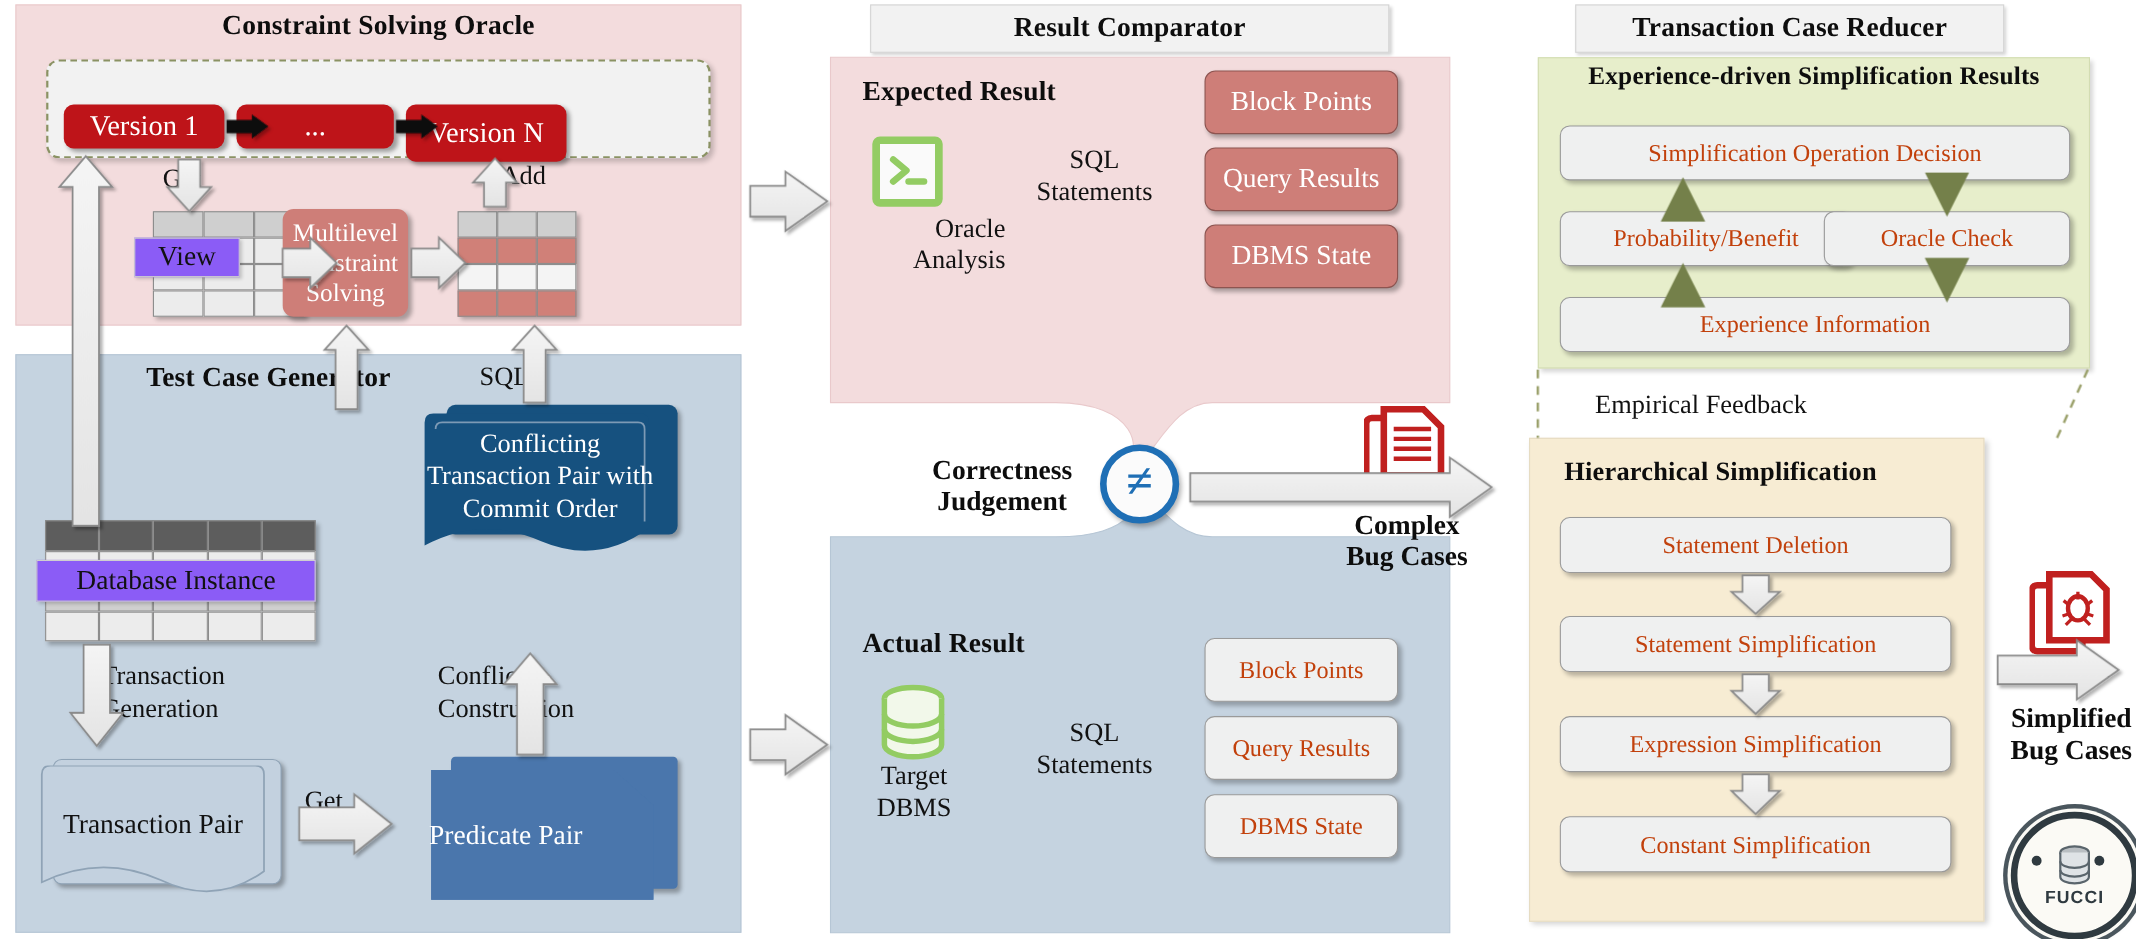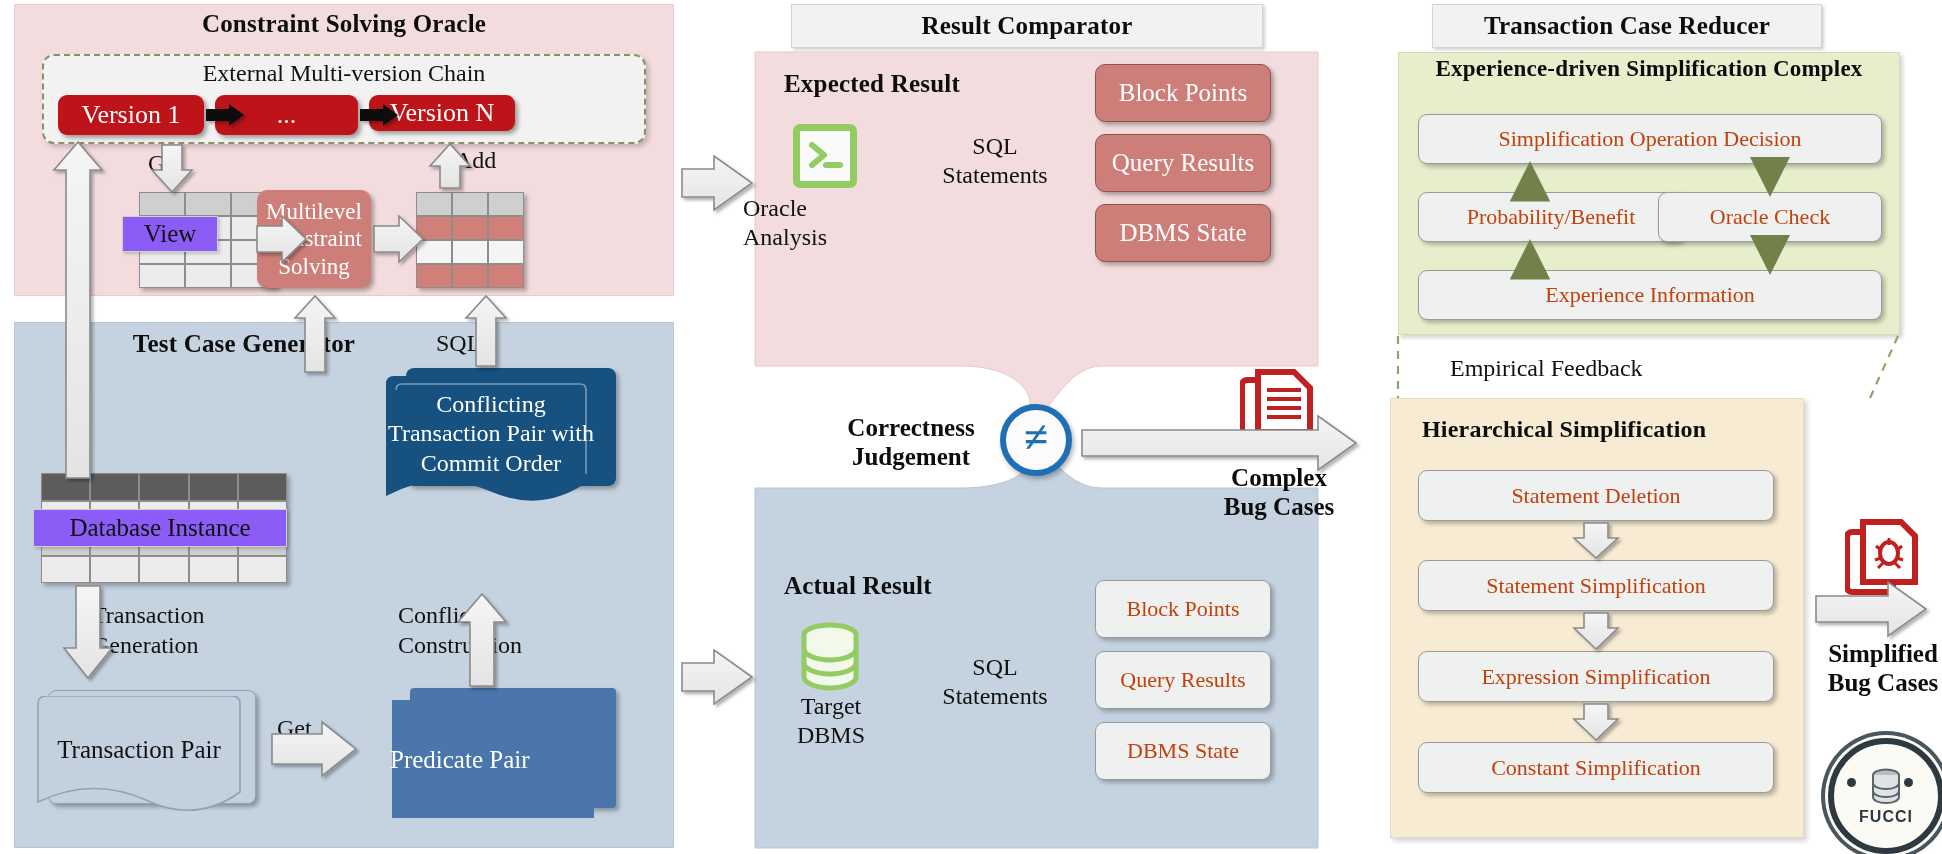--- a/index.html
+++ b/index.html
@@ -73,25 +73,24 @@
 </style>
 </head>
 <body>
 
 <div id="stage">
 
   <div class="abs panel-pink" style="left:14px;top:4px;width:660px;height:292px;"></div>
   <div class="abs ttl" style="left:14px;top:10px;width:660px;text-align:center;">Constraint Solving Oracle</div>
 
   <div class="abs dashed" style="left:42px;top:54px;width:604px;height:90px;"></div>
-  <div class="abs lbl" style="left:42px;top:60px;width:604px;text-align:center;">External Multi-version Chain</div>
 
   <div class="abs ver" style="left:58px;top:95px;width:146px;height:40px;">Version 1</div>
   <div class="abs ver" style="left:215px;top:95px;width:143px;height:40px;">...</div>
-  <div class="abs ver" style="left:369px;top:95px;width:146px;height:36px;">Version N</div>
+  <div class="abs ver" style="left:369px;top:95px;width:146px;height:52px;">Version N</div>
 
   <div class="abs lbl" style="left:148px;top:150px;">Get</div>
   <div class="abs lbl" style="left:455px;top:147px;">Add</div>
 
   <div class="abs grid" style="left:139px;top:192px;width:138px;height:96px;grid-template-columns:repeat(3,1fr);grid-template-rows:repeat(4,1fr);">
     <div class="cell c-mid"></div>
       <div class="cell c-mid"></div>
       <div class="cell c-mid"></div>
     <div class="cell c-light"></div>
       <div class="cell c-light"></div>
@@ -206,21 +205,21 @@
   </svg>
 
   <div class="abs ttl" style="left:784px;top:70px;">Expected Result</div>
 
   <div class="abs" style="left:793px;top:124px;width:64px;height:64px;background:#fafafa;border:7px solid #93cc63;border-radius:7px;">
     <svg width="50" height="50" viewBox="0 0 50 50" style="position:absolute;left:0;top:0;">
       <path d="M12,14 L24,24 L12,34" fill="none" stroke="#93cc63" stroke-width="6" stroke-linecap="round" stroke-linejoin="round"></path>
       <line x1="26" y1="34" x2="40" y2="34" stroke="#93cc63" stroke-width="6" stroke-linecap="round"></line>
     </svg>
   </div>
-  <div class="abs lbl" style="left:743px;top:194px;width:98px;text-align:left;line-height:1.2;">Oracle Analysis</div>
+  <div class="abs lbl" style="left:816px;top:194px;width:98px;text-align:right;line-height:1.2;">Oracle Analysis</div>
 
   <div class="abs lbl" style="left:940px;top:132px;width:110px;text-align:center;line-height:1.22;">SQL Statements</div>
 
   <div class="abs node-salmon" style="left:1095px;top:64px;width:176px;height:58px;">Block Points</div>
   <div class="abs node-salmon" style="left:1095px;top:134px;width:176px;height:58px;">Query Results</div>
   <div class="abs node-salmon" style="left:1095px;top:204px;width:176px;height:58px;">DBMS State</div>
 
   <svg class="ov">
     <path d="M1016,434 C1046,438 1060,488 1102,488
              L1318,488 L1318,848 L755,848 L755,488 L960,488
@@ -265,21 +264,21 @@
       <line x1="27" y1="49" x2="61" y2="49" stroke="#c0201f" stroke-width="4"></line>
     </svg>
   </div>
   <div class="abs lbl-b" style="left:1216px;top:464px;width:126px;text-align:center;">Complex Bug Cases</div>
 
   <div class="abs hdrbar" style="left:1432px;top:4px;width:390px;height:44px;">
     <span class="ttl">Transaction Case Reducer</span>
   </div>
 
   <div class="abs panel-green" style="left:1398px;top:52px;width:502px;height:283px;"></div>
-  <div class="abs ttl" style="left:1398px;top:56px;width:502px;text-align:center;font-size:23px;">Experience-driven Simplification Complex</div>
+  <div class="abs ttl" style="left:1398px;top:56px;width:502px;text-align:center;font-size:23px;">Experience-driven Simplification Results</div>
 
   <div class="abs node" style="left:1418px;top:114px;width:464px;height:50px;">Simplification Operation Decision</div>
   <div class="abs node" style="left:1418px;top:192px;width:266px;height:50px;">Probability/Benefit</div>
   <div class="abs node" style="left:1658px;top:192px;width:224px;height:50px;">Oracle Check</div>
   <div class="abs node" style="left:1418px;top:270px;width:464px;height:50px;">Experience Information</div>
 
   <div class="abs lbl" style="left:1450px;top:355px;">Empirical Feedback</div>
 
   <div class="abs panel-cream" style="left:1390px;top:398px;width:414px;height:440px;"></div>
   <div class="abs ttl" style="left:1422px;top:416px;font-size:24px;">Hierarchical Simplification</div>

